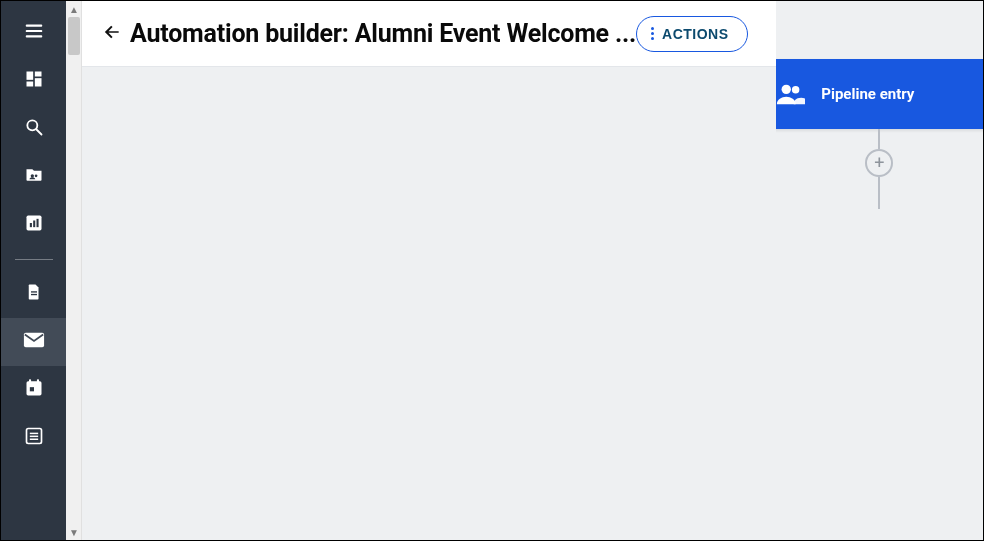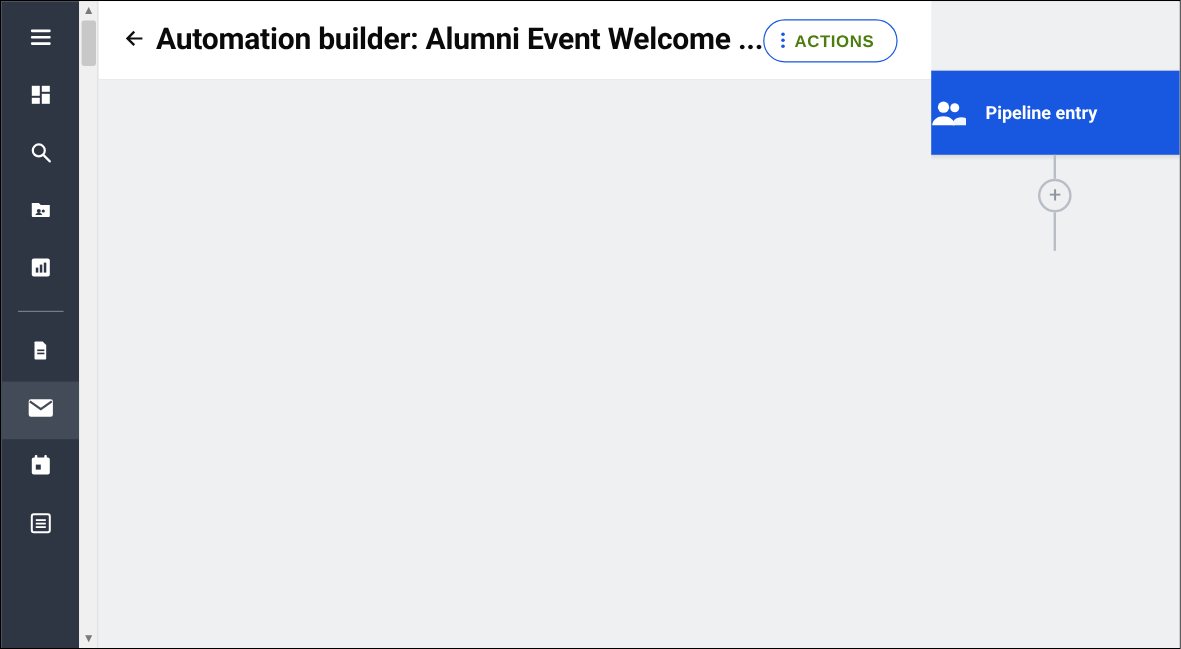--- a/index.html
+++ b/index.html
@@ -89,21 +89,21 @@
     color: #0a0a0a;
     letter-spacing: -0.2px;
     white-space: nowrap;
   }
   .spacer { flex:1; }
   .actions-btn {
     height: 36px;
     border: 1.5px solid #1858e0;
     border-radius: 18px;
     background: #fff;
-    color: #4d7c0f;
+    color: #0c4a6e;
     font-weight: 700;
     font-size: 14px;
     letter-spacing: 0.5px;
     padding: 0 18px 0 14px;
     display:flex; align-items:center; gap:8px;
     cursor:pointer;
   }
   .actions-btn .dots {
     display:flex; flex-direction:column; gap:2px;
   }

